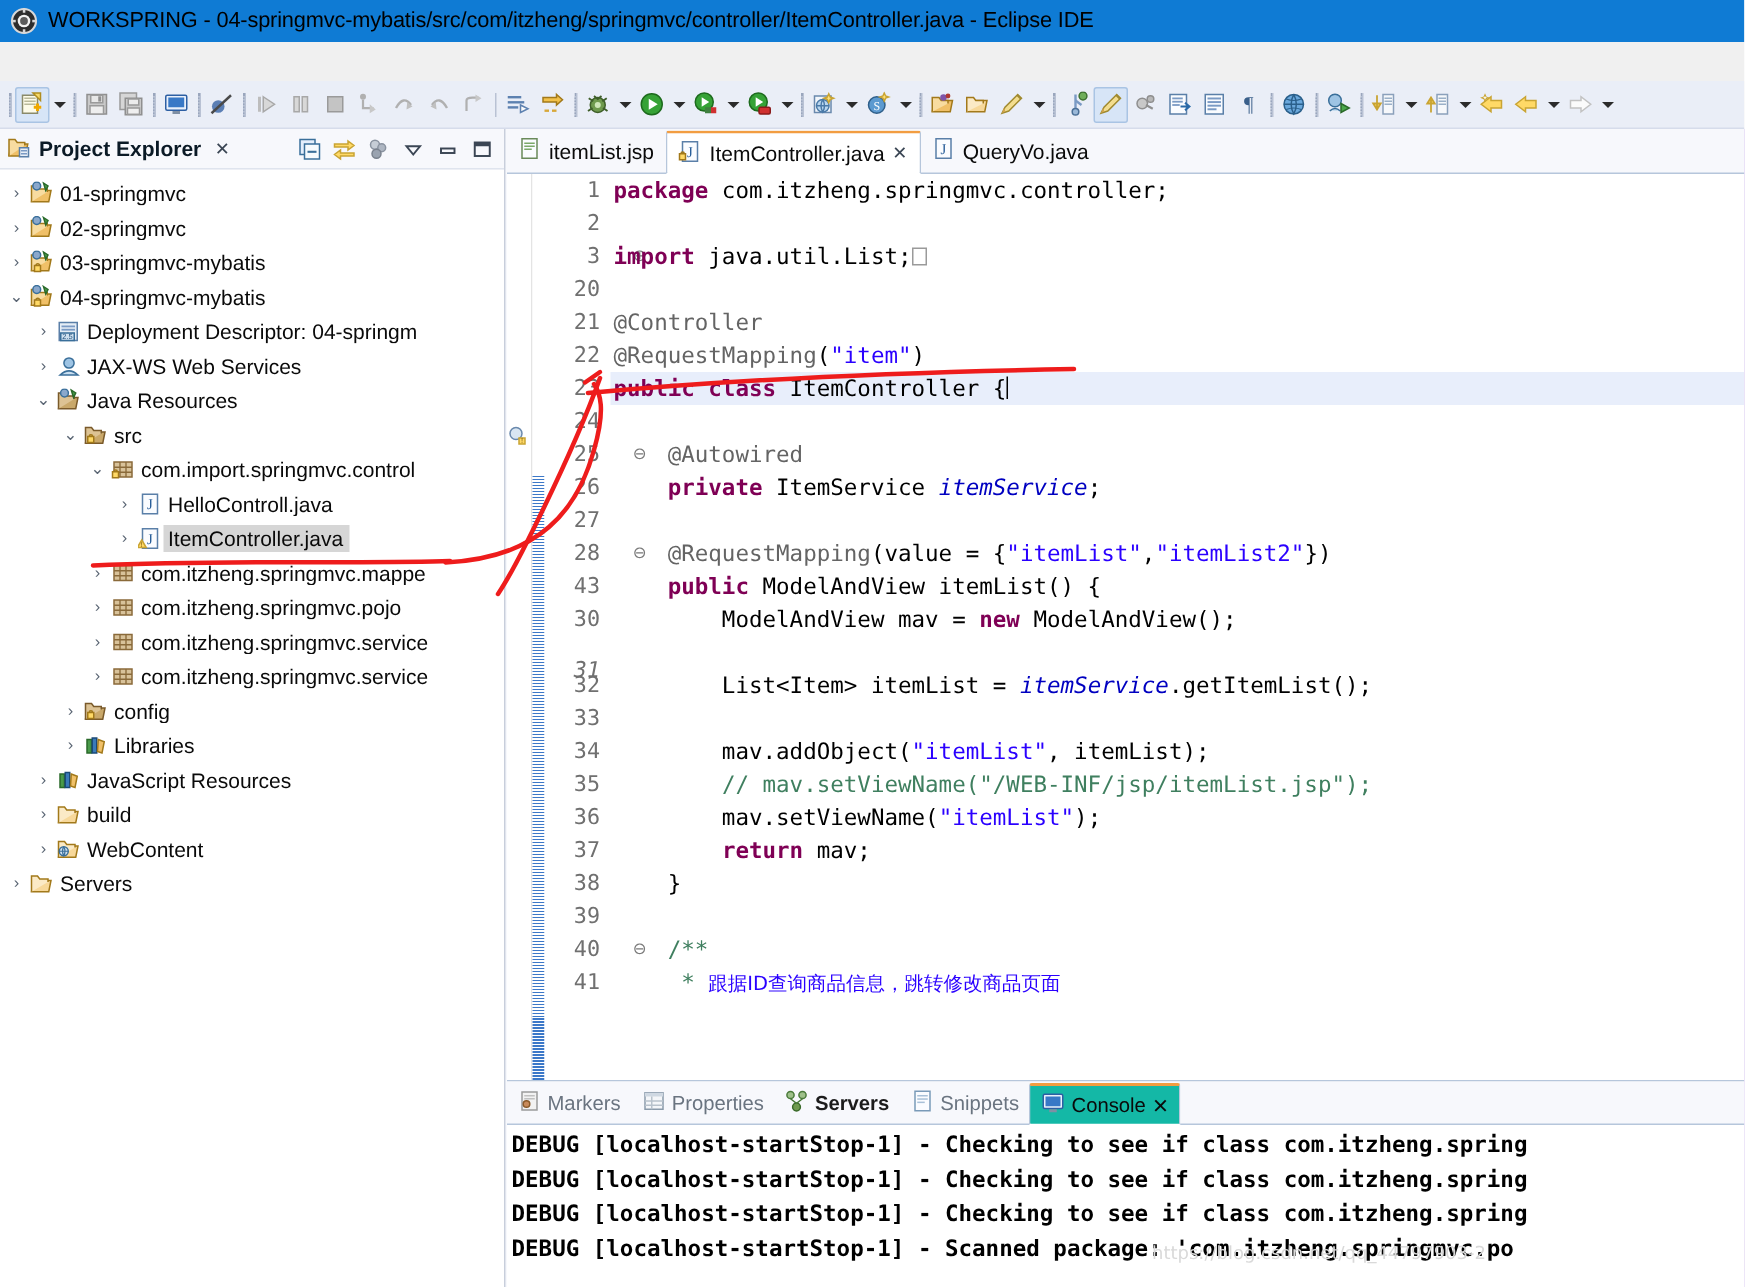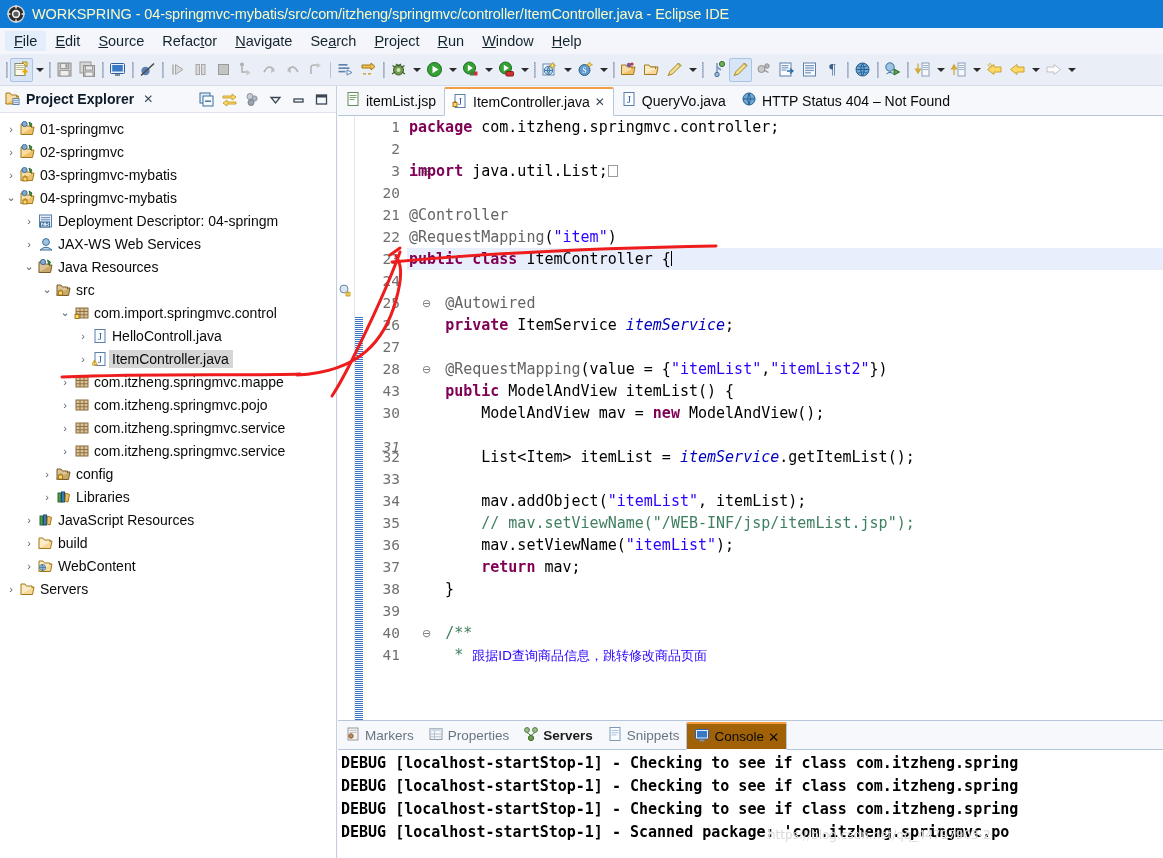--- a/index.html
+++ b/index.html
@@ -24,21 +24,21 @@
     background: #0f7bd4;
     display: flex; align-items: center;
     padding-left: 7px;
   }
   .title-icon {
     width: 18px; height: 18px; margin-right: 7px;
     flex: 0 0 auto; position: relative;
   }
   .title-icon svg { display: block; }
   .title-text {
-    color: #fef9c3;
+    color: #000000;
     font-size: 14.5px;
     white-space: nowrap;
     letter-spacing: -0.1px;
   }
 
   
   .menubar {
     position: absolute; left: 0; top: 28px;
     width: 1163px; height: 26px;
     background: #f4f6fb;
@@ -273,21 +273,21 @@
     border-bottom: 1px solid #b6c6db;
   }
   .btab {
     height: 28px; display: flex; align-items: center;
     padding: 0 7px; gap: 4px;
     font-size: 13.5px; color: #6a7480;
     white-space: nowrap;
   }
   .btab.bold { color: #1c1c1c; font-weight: bold; }
   .btab.active {
-    background: #a16207; color: #0a0a0a;
+    background: #14b8a6; color: #0a0a0a;
     border: 1px solid #b6c6db; border-bottom: 1px solid #ffffff;
     border-top: 2px solid #f29d41;
     border-radius: 2px 2px 0 0;
     margin-bottom: -1px;
   }
   .console-head {
     height: 20px; padding: 1px 0 0 3px;
     font-size: 13px; color: #111;
     white-space: nowrap;
     border-bottom: 1px solid #d8d8d8;
@@ -331,32 +331,20 @@
         <circle cx="9" cy="9" r="2.6" fill="#5b5b5b"></circle>
         <rect x="8.2" y="0.3" width="1.7" height="3.2" fill="#d8d8d8"></rect>
         <rect x="8.2" y="14.5" width="1.7" height="3.2" fill="#d8d8d8"></rect>
         <rect x="0.3" y="8.2" width="3.2" height="1.7" fill="#d8d8d8"></rect>
         <rect x="14.5" y="8.2" width="3.2" height="1.7" fill="#d8d8d8"></rect>
       </svg>
     </span>
     <span class="title-text">WORKSPRING - 04-springmvc-mybatis/src/com/itzheng/springmvc/controller/ItemController.java - Eclipse IDE</span>
   </div>
 
-  <div class="menubar">
-    <div class="menu-item first"><u>F</u>ile</div>
-    <div class="menu-item"><u>E</u>dit</div>
-    <div class="menu-item"><u>S</u>ource</div>
-    <div class="menu-item">Refac<u>t</u>or</div>
-    <div class="menu-item"><u>N</u>avigate</div>
-    <div class="menu-item">Se<u>a</u>rch</div>
-    <div class="menu-item"><u>P</u>roject</div>
-    <div class="menu-item"><u>R</u>un</div>
-    <div class="menu-item"><u>W</u>indow</div>
-    <div class="menu-item"><u>H</u>elp</div>
-  </div>
 
   <div class="toolbar">
     <div class="tb-sep"></div>
     <div class="tb sel">
       <svg width="17" height="17" viewBox="0 0 17 17">
         <rect x="2" y="2.5" width="10" height="12" fill="#fdfbe8" stroke="#8a8a6a"></rect>
         <rect x="3.2" y="4" width="7.6" height="1" fill="#b9b99a"></rect>
         <rect x="3.2" y="6" width="7.6" height="1" fill="#b9b99a"></rect>
         <rect x="3.2" y="8" width="7.6" height="1" fill="#b9b99a"></rect>
         <path d="M9 1 l5 0 l0 5 z" fill="#f6d96b" stroke="#b08d1f"></path>
@@ -953,27 +941,20 @@
             <span>ItemController.java</span>
             <span class="tx">✕</span>
           </div>
           <div class="tab">
             <span><svg width="16" height="16" viewBox="0 0 16 16">
                 <rect x="3" y="1.5" width="10" height="13" fill="#fafcff" stroke="#5a7fa8"></rect>
                 <text x="8" y="11.5" font-size="10" fill="#2a5f9a" text-anchor="middle" font-family="Liberation Serif, serif">J</text>
               </svg></span>
             <span>QueryVo.java</span>
           </div>
-          <div class="tab">
-            <span><svg width="16" height="16" viewBox="0 0 16 16">
-                <circle cx="8" cy="8" r="6" fill="#6aa8dc" stroke="#2a5f8a"></circle>
-                <path d="M2 8 L14 8 M8 2 Q11 8 8 14 Q5 8 8 2" stroke="#2a5f8a" fill="none"></path>
-              </svg></span>
-            <span>HTTP Status 404 – Not Found</span>
-          </div>
         </div>
       <div class="codearea">
         <div class="annot-col">
           <span style="position:absolute;left:1px;top:168px;">
             <svg width="14" height="14" viewBox="0 0 14 14">
               <circle cx="5" cy="5" r="4" fill="#d9e6f2" stroke="#6a89ad"></circle>
               <path d="M7 8 l4 0 l0 4 l-4 0 z" fill="#ffd966" stroke="#c9a433"></path>
               <text x="9" y="11.6" font-size="5" fill="#7a5a10" text-anchor="middle" font-family="Liberation Sans, sans-serif">!</text>
             </svg>
           </span>

